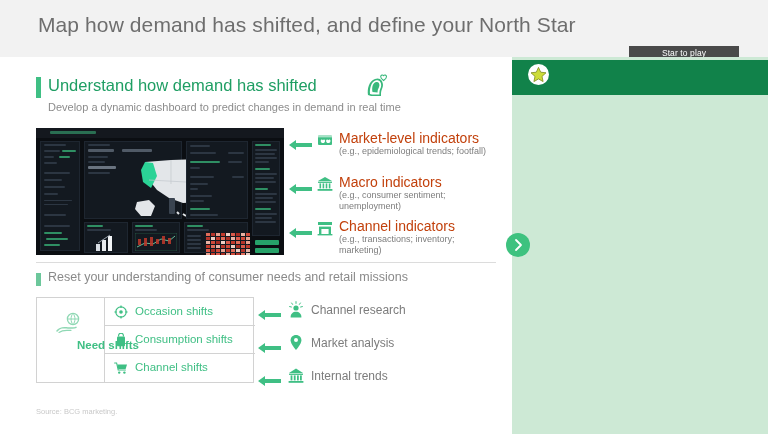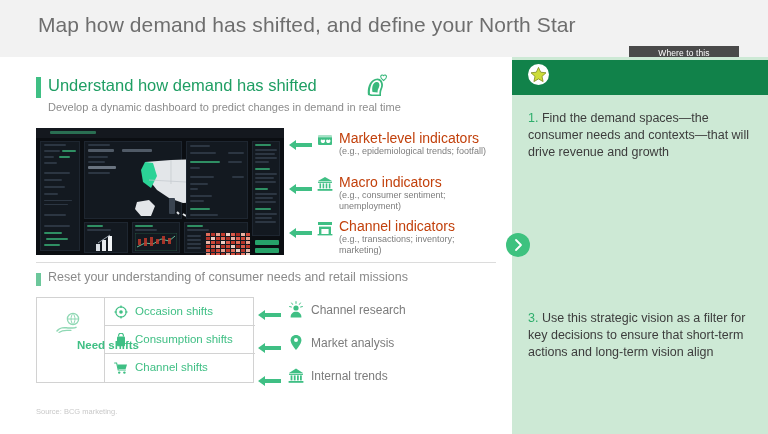--- a/index.html
+++ b/index.html
@@ -150,21 +150,21 @@
     position:absolute; left:506px; top:233px; width:24px; height:24px;
     border-radius:50%; background:#3ec27f;
   }
   .connector svg { position:absolute; left:0; top:0; }
 </style>
 </head>
 <body>
 
 <div class="title-band"></div>
 <div class="title-text">Map how demand has shifted, and define your North Star</div>
-<div class="badge-where">Where to this</div>
+<div class="badge-where">Star to play</div>
 
 <div class="left-col">
 
   <div class="sec1-bar"></div>
   <div class="sec1-title">Understand how demand has shifted</div>
 
   <span class="head-heart-icon">
     <svg width="26" height="26" viewBox="0 0 26 26">
       <path d="M4 22 C3 16 5 8 11 6 C16 4 19 8 19 12 C19 15 17 17 17 20 L17 23 L7 23 Z" fill="#39b87c"></path>
       <path d="M6 21 C5.5 16 7 9 11.5 7.5 C15 6.4 17.2 9 17.2 12.2 C17.2 15 15.4 16.6 15.4 19.6 L15.4 21.4 L8 21.4 Z" fill="#ffffff"></path>
@@ -512,25 +512,19 @@
 
 <div class="right-panel">
   <div class="rp-head"></div>
   <span class="rp-star">
     <svg width="21" height="21" viewBox="0 0 21 21">
       <circle cx="10.5" cy="10.5" r="10.5" fill="#ffffff"></circle>
       <path d="M10.5 3.4 L12.7 8.2 L18 8.8 L14 12.4 L15.1 17.6 L10.5 14.9 L5.9 17.6 L7 12.4 L3 8.8 L8.3 8.2 Z" fill="#cddc39" stroke="#7d8a1e" stroke-width="0.8" stroke-linejoin="round"></path>
     </svg>
   </span>
 
-  <div class="rp-item" style="top:53px;">
-    <span class="num">1.</span><span> Find the demand spaces—the consumer needs and contexts—that will drive revenue and growth</span>
-  </div>
-  <div class="rp-item" style="top:253px;">
-    <span class="num">3.</span><span> Use this strategic vision as a filter for key decisions to ensure that short-term actions and long-term vision align</span>
-  </div>
 </div>
 
 <div class="connector">
   <svg width="24" height="24" viewBox="0 0 24 24">
     <path d="M10 7 L15 12 L10 17" fill="none" stroke="#ffffff" stroke-width="1.8" stroke-linecap="round" stroke-linejoin="round"></path>
   </svg>
 </div>
 
 </body></html>

